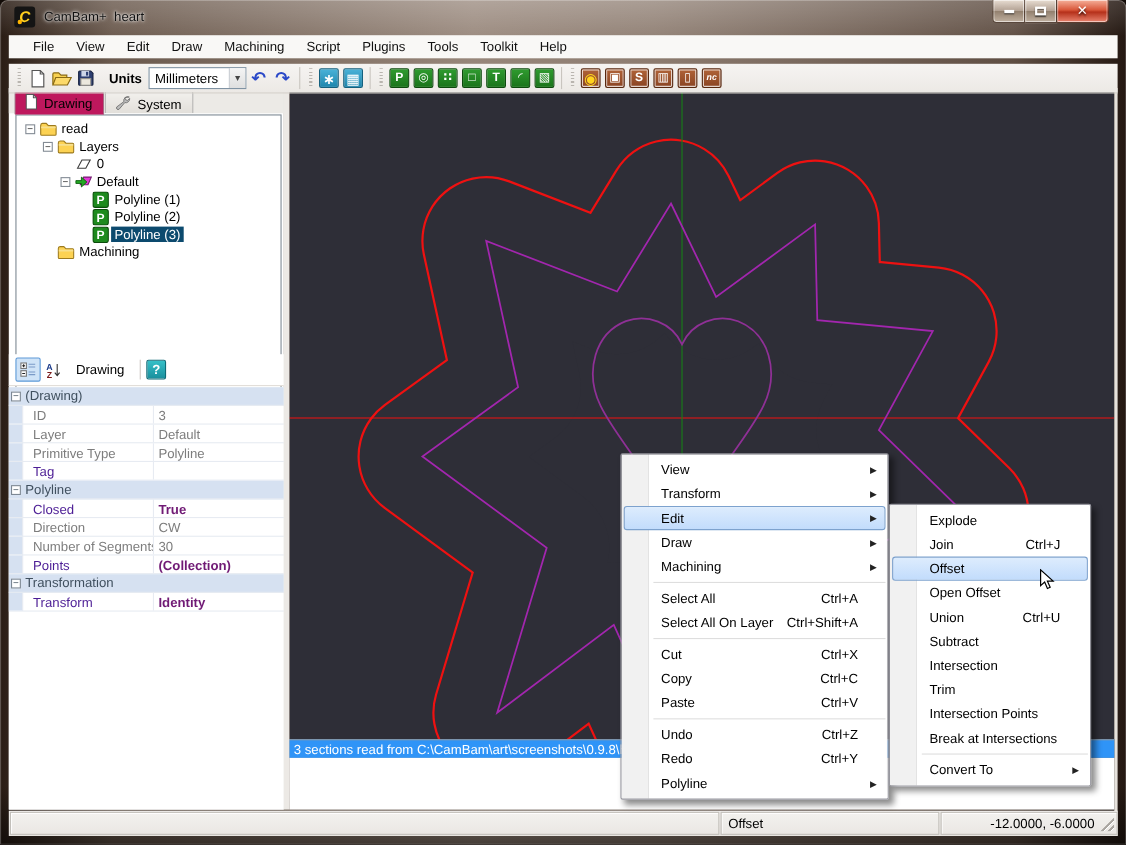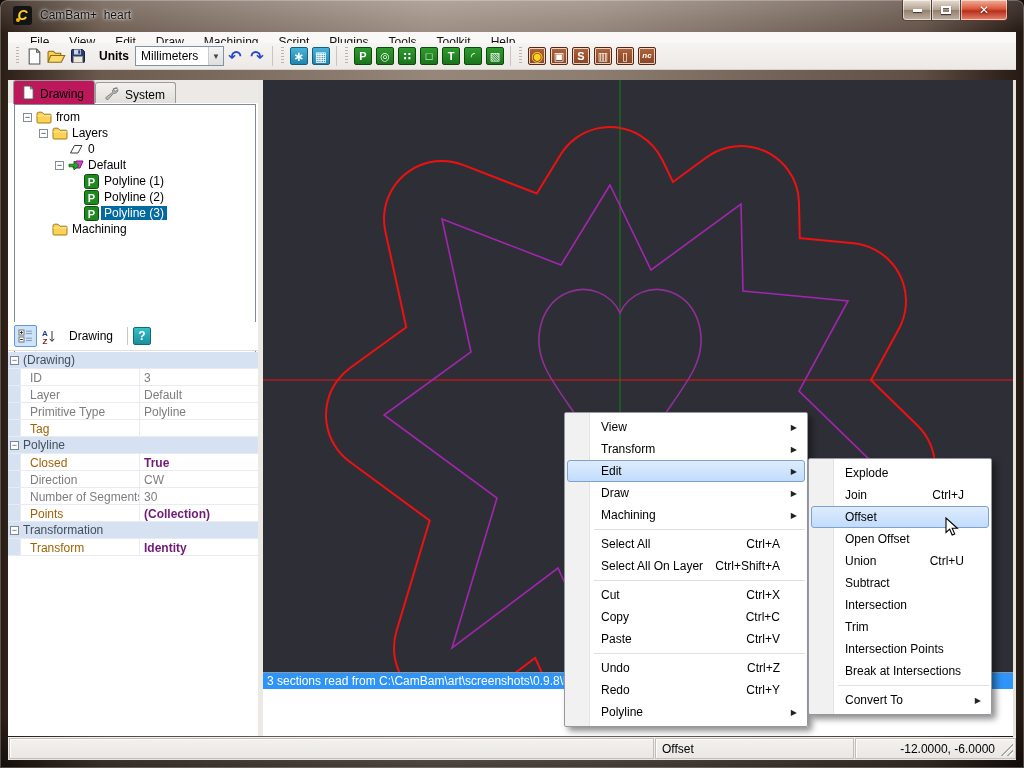--- a/index.html
+++ b/index.html
@@ -28,21 +28,21 @@
     background:linear-gradient(#f5b09a,#d9573a 45%,#b5301a 55%,#e8836e); }
   .glyph-min { width:9px; height:3px; background:#fff; box-shadow:0 1px 1px rgba(0,0,0,.6); }
   .glyph-max { width:10px; height:8px; border:2px solid #fff; box-shadow:0 1px 1px rgba(0,0,0,.6),inset 0 1px 1px rgba(0,0,0,.5); }
   .glyph-close { color:#fff; font-size:12px; font-weight:bold; text-shadow:0 1px 2px rgba(0,0,0,.7); }
 
   
   #menubar { position:absolute; left:8px; top:32px; width:1008px; height:21px; background:#f9f8f6; z-index:4; display:flex; align-items:stretch; padding-left:12px; }
   .menu-top-item { padding:3px 10px 0 10px; color:#111; cursor:default; }
 
   
-  #toolbar { position:absolute; left:8px; top:43px; width:1008px; height:27px; background:linear-gradient(#f6f4f2,#ece9e5); border-bottom:1px solid #d5d1cb; z-index:4; display:flex; align-items:center; padding-left:4px; }
+  #toolbar { position:absolute; left:8px; top:58px; width:1008px; height:27px; background:linear-gradient(#f6f4f2,#ece9e5); border-bottom:1px solid #d5d1cb; z-index:4; display:flex; align-items:center; padding-left:4px; }
   .grip { width:3px; height:18px; margin:0 4px; background:repeating-linear-gradient(180deg,#b9b5af 0 1px,transparent 1px 3px); }
   .tsep { width:1px; height:20px; background:#c9c5bf; margin:0 4px; }
   .tbtn { width:22px; height:22px; display:flex; align-items:center; justify-content:center; border-radius:2px; }
   .ticon { width:18px; height:18px; border-radius:2px; display:flex; align-items:center; justify-content:center; color:#fff; font-weight:bold; font-size:11px; line-height:1; }
   .ticon.teal { background:linear-gradient(#49b2d8,#1f86ad); border:1px solid #14607e; font-size:13px; }
   .ticon.green { background:linear-gradient(#2f9b2f,#1b741b); border:1px solid #0c4a0c; }
   .ticon.brown { background:linear-gradient(#b06338,#8a4423); border:1px solid #57270f; box-shadow:inset 0 0 0 1px rgba(255,255,255,.75); }
   .ticon.brown.gold { color:#ffd41f; font-size:14px; }
   .ticon.brown.tiny { font-size:8px; font-style:italic; }
   #units-label { font-weight:bold; margin:0 6px 0 10px; }
@@ -54,36 +54,36 @@
   
   #left-panel { position:absolute; left:8px; top:80px; width:250px; height:656px; background:#fff; z-index:3; }
   #tabstrip { position:absolute; left:0; top:0; width:250px; height:23px; background:#eceae6; display:flex; padding-left:5px; }
   .tab { display:flex; align-items:center; gap:5px; padding:3px 10px 0 8px; border:1px solid #9a9a9a; border-bottom:none; border-radius:3px 3px 0 0; margin-top:2px; background:linear-gradient(#f3f1ee,#e2dfda); height:21px; }
   .tab.active { background:#be185d; margin-top:0; height:24px; z-index:2; }
   #treebox { position:absolute; left:6px; top:24px; width:242px; height:292px; border:1px solid #7f8a94; background:#fff; overflow:hidden; padding-top:4px; }
   .trow { height:16px; display:flex; align-items:center; position:relative; white-space:nowrap; }
   .texp { width:9px; height:9px; border:1px solid #848c95; background:#fff; font-size:9px; line-height:7px; text-align:center; color:#222; margin-right:4px; flex:none; }
   .tico { width:17px; flex:none; display:flex; align-items:center; }
   .tlabel { padding:0 3px; }
-  .tlabel.sel { background:#0369a1; color:#fff; }
+  .tlabel.sel { background:#0c4a6e; color:#fff; }
 
   
   #propbar { position:absolute; left:0; top:242px; width:250px; height:29px; background:#fff; border-bottom:1px solid #e2ded9; display:flex; align-items:center; padding-left:6px; }
   .pbtn { height:22px; display:flex; align-items:center; justify-content:center; padding:0 3px; border:1px solid transparent; border-radius:2px; }
   .pbtn.sel { border-color:#5e9ad8; background:#cfe3f7; }
   #advanced-btn { padding:0 8px; }
   .psep { width:1px; height:18px; background:#ccc8c2; margin:0 5px; }
   #help-btn { width:18px; height:18px; background:linear-gradient(#35c0c8,#1a8f9d); border:1px solid #0e6a76; border-radius:2px; color:#fff; font-weight:bold; display:flex; align-items:center; justify-content:center; }
   #propgrid { position:absolute; left:0; top:272px; width:250px; height:384px; background:#fff; font-size:12px; }
   .grow { height:17px; display:flex; border-bottom:1px solid #e7ebf2; }
   .gcat { background:#d6e1f1; color:#40505f; align-items:center; }
   .gcat .gexp { margin:0 3px 0 2px; }
   .gcat-label { padding-left:1px; }
   .ggutter { width:13px; flex:none; background:#d6e1f1; border-right:1px solid #e7ebf2; }
-  .glabel { width:119px; flex:none; padding:2px 0 0 9px; border-right:1px solid #e7ebf2; color:#a16207; overflow:hidden; white-space:nowrap; }
+  .glabel { width:119px; flex:none; padding:2px 0 0 9px; border-right:1px solid #e7ebf2; color:#4c1d95; overflow:hidden; white-space:nowrap; }
   .gvalue { flex:1; padding:2px 0 0 4px; color:#701a75; overflow:hidden; white-space:nowrap; }
   .ro { color:#7d7d7d; }
   .bold { font-weight:bold; }
   .gexp { width:9px; height:9px; border:1px solid #7d8894; background:#fff; font-size:9px; line-height:7px; text-align:center; }
 
   
   #vsplit { position:absolute; left:258px; top:80px; width:5px; height:656px; background:#ece9e5; z-index:3; }
   #canvas-wrap { position:absolute; left:263px; top:80px; width:750px; height:592px; z-index:1; }
   #right-strip { position:absolute; left:1013px; top:80px; width:3px; height:680px; background:#e6e2dc; z-index:1; }
   #log-line { position:absolute; left:263px; top:672px; width:750px; height:17px; background:#2f94f7; border-top:1px solid #8b98a5; color:#fff; padding:1px 0 0 4px; white-space:nowrap; overflow:hidden; z-index:1; }
@@ -244,21 +244,21 @@
     </div>
   <div id="treebox">
       <div class="trow" style="padding-left: 8px;">
         <span class="texp">−</span>
         <span class="tico">
           <svg width="16" height="14" viewBox="0 0 16 14">
             <path d="M1 4 Q1 2.2 2.6 2.2 L6 2.2 L8 4.2 L14 4.2 Q15 4.2 15 5.2 L15 12 Q15 13 14 13 L2 13 Q1 13 1 12 Z" fill="#fcd253" stroke="#9c7a1e"></path>
             <path d="M1.4 5.8 L14.6 5.8" stroke="#f7e08e" stroke-width="1.6"></path>
           </svg>
         </span>
-        <span class="tlabel">from</span>
+        <span class="tlabel">read</span>
       </div>
       <div class="trow" style="padding-left: 24px;">
         <span class="texp">−</span>
         <span class="tico">
           <svg width="16" height="14" viewBox="0 0 16 14">
             <path d="M1 4 Q1 2.2 2.6 2.2 L6 2.2 L8 4.2 L14 4.2 Q15 4.2 15 5.2 L15 12 Q15 13 14 13 L2 13 Q1 13 1 12 Z" fill="#fcd253" stroke="#9c7a1e"></path>
             <path d="M1.4 5.8 L14.6 5.8" stroke="#f7e08e" stroke-width="1.6"></path>
           </svg>
         </span>
         <span class="tlabel">Layers</span>

